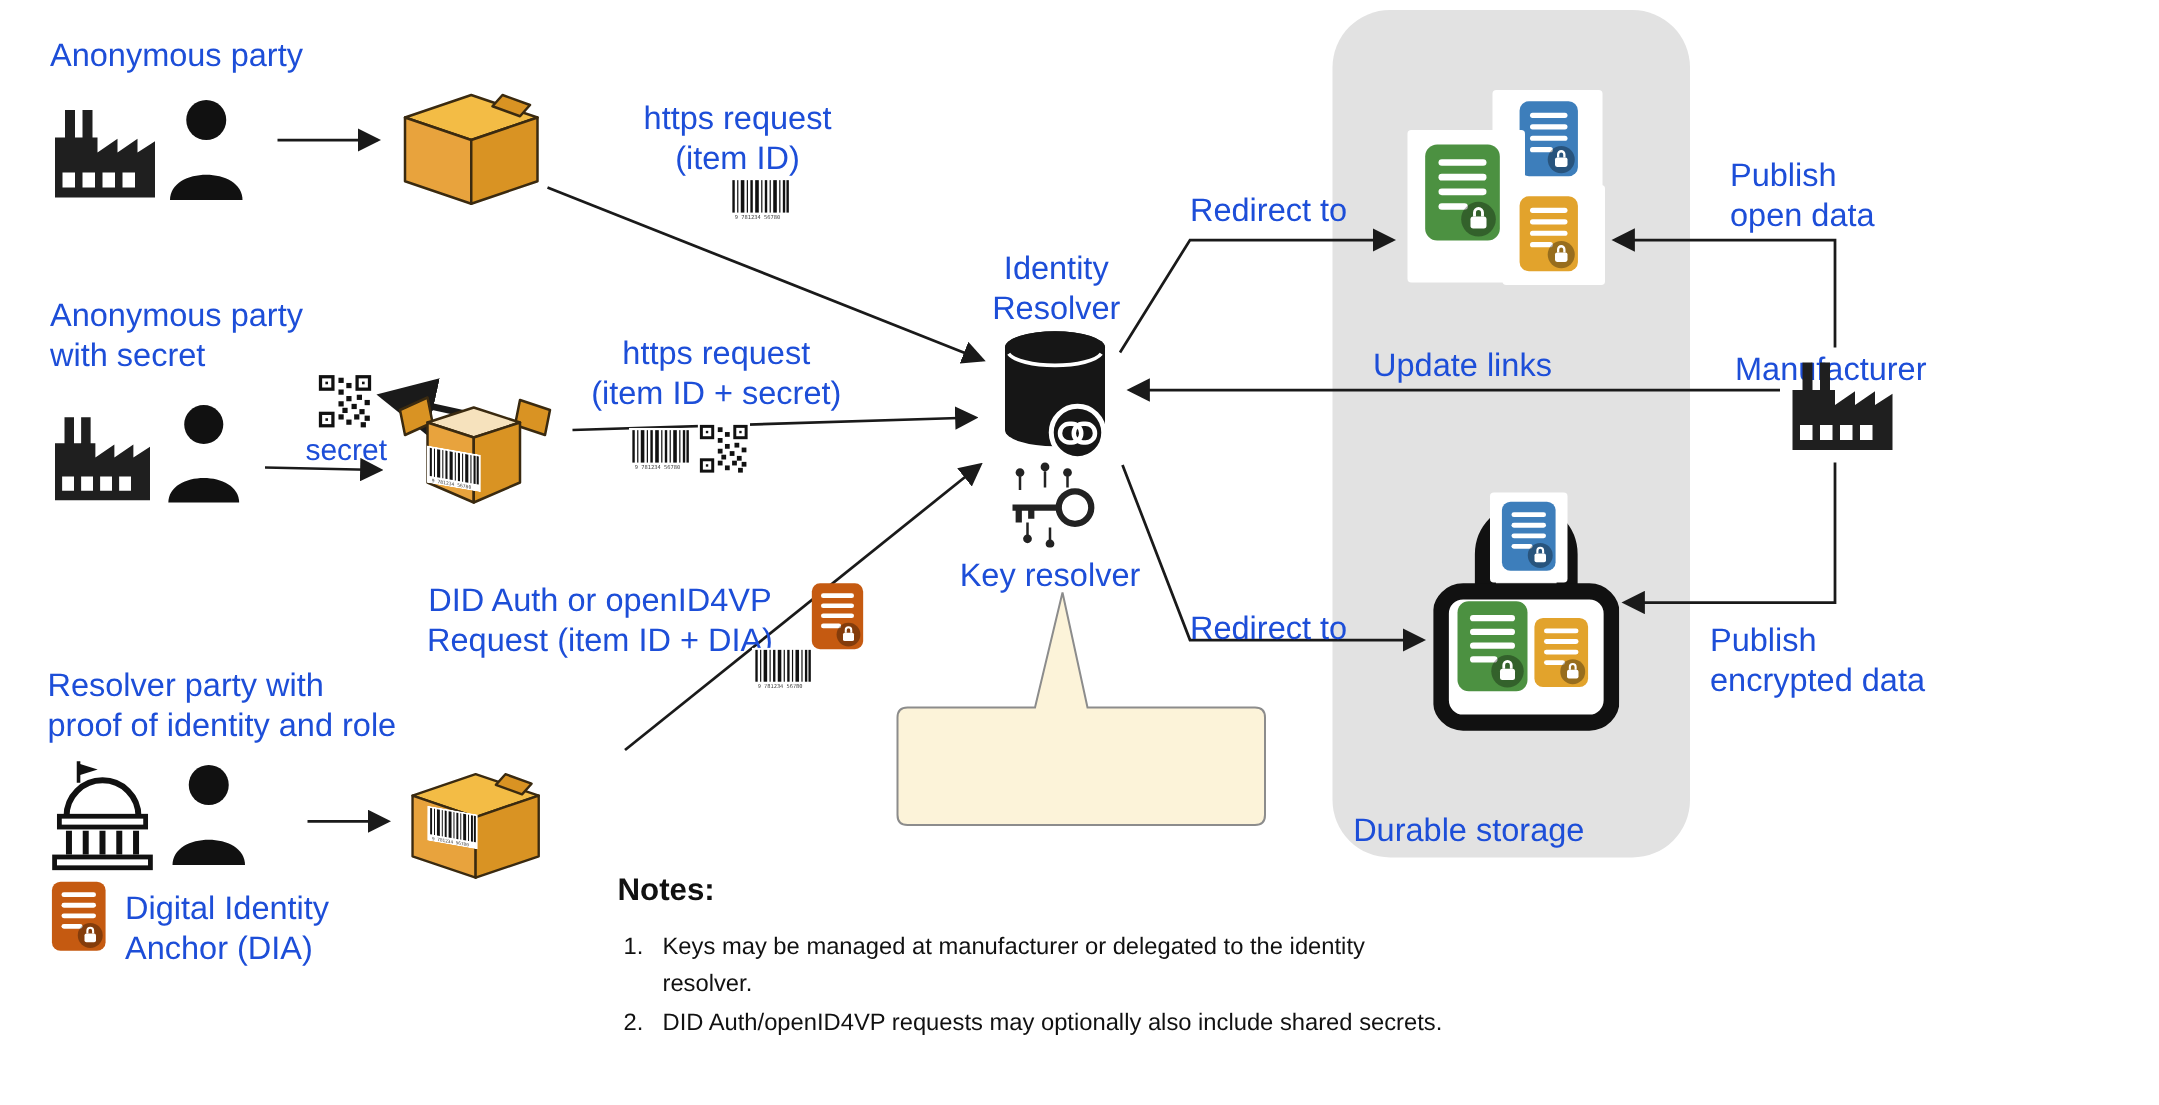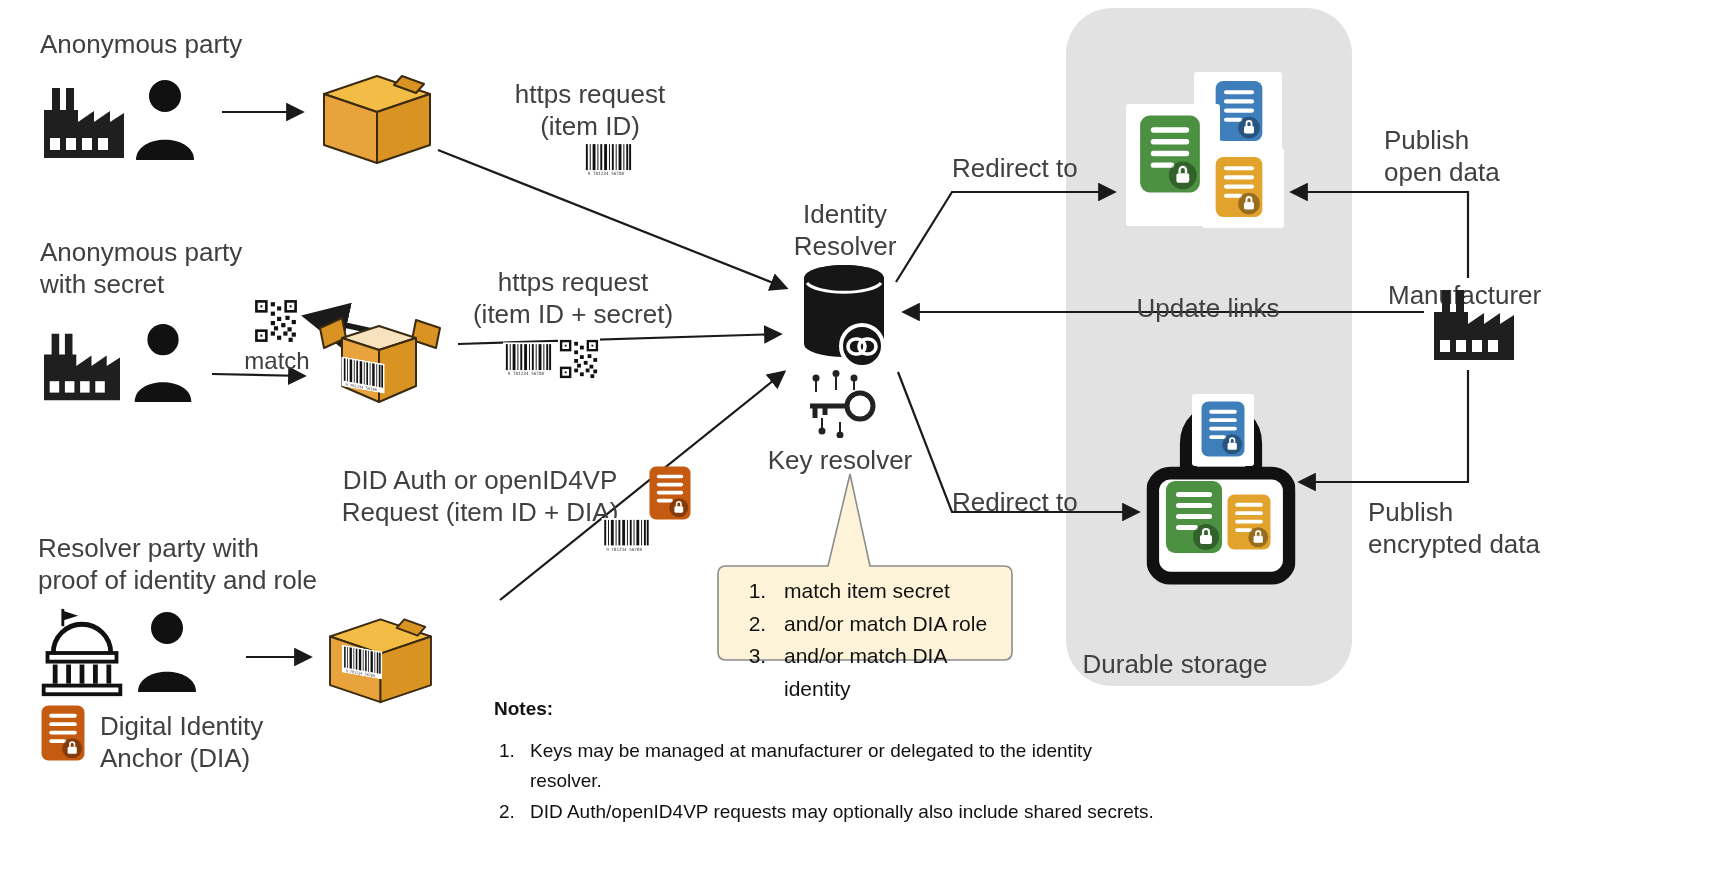--- a/index.html
+++ b/index.html
@@ -1,26 +1,26 @@
 <!DOCTYPE html>
 <html style="--ink: #1a1a1a; --box-amber: #E8A33D; --box-amber-dark: #D99323; --box-amber-top: #F3BC45; --box-inner: #F6E2BD; --doc-green: #4C9141; --doc-blue: #3D7EBB; --doc-yellow: #E2A32C; --doc-orange: #C55A11; --panel-gray: #E2E2E2; --callout-bg: #FCF3D9; --callout-border: #8C8C8C;"><head>
 <meta charset="utf-8">
 <style>
   * { margin:0; padding:0; box-sizing:border-box; }
   body { font-family:"Liberation Sans", sans-serif; background:#fff; color:#111; }
   #canvas { position:relative; width:1727px; height:884px; background:#fff; overflow:hidden; }
   .abs { position:absolute; }
-  .label { font-size:26px; line-height:1.24; color:#404040; white-space:pre-line; }
+  .label { font-size:26px; line-height:1.24; color:#1d4ed8; white-space:pre-line; }
   .small { font-size:24px; }
   .center { text-align:center; }
   .panel { background:var(--panel-gray); border-radius:46px; }
   .card { background:#fff; border-radius:3px; }
   .callout-list { font-size:21px; line-height:1.55; padding-left:30px; }
   .callout-list li { padding-left:12px; }
-  .notes-title { font-size:19px; font-weight:bold; }
+  .notes-title { font-size:25px; font-weight:bold; }
   .notes-list { font-size:19px; line-height:1.6; padding-left:26px; margin-top:16px; }
   .notes-list li { padding-left:10px; }
   ol { margin:0; }
   .c-green  { color:var(--doc-green); }
   .c-blue   { color:var(--doc-blue); }
   .c-yellow { color:var(--doc-yellow); }
   .c-orange { color:var(--doc-orange); }
   svg { display:block; }
 </style>
 </head>
@@ -222,21 +222,21 @@
 with secret</div>
   <svg class="abs" style="left:38px; top:328px;" width="88" height="76" viewBox="0 0 92 80">
       <use href="#sym-factory"></use>
     </svg>
   <svg class="abs" style="left:130px; top:322px;" width="66" height="84" viewBox="0 0 66 86">
       <use href="#sym-person"></use>
     </svg>
   <svg class="abs" style="left:253px; top:298px;" width="46" height="46" viewBox="0 0 44 44">
       <use href="#sym-qr"></use>
     </svg>
-  <div class="abs label small center" style="left:240px; top:346px; width:74px;">match</div>
+  <div class="abs label small center" style="left:240px; top:346px; width:74px;">secret</div>
   <svg class="abs" style="left:312px; top:298px;" width="135" height="112" viewBox="0 0 135 112">
       <use href="#sym-openbox"></use>
     </svg>
   <svg class="abs" style="left:340px; top:360px; transform:skewY(10deg);" width="46" height="30" viewBox="0 0 52 36">
       <use href="#sym-barcode"></use>
     </svg>
   <div class="abs label center" style="left:468px; top:266px; width:210px;">https request
 (item ID + secret)</div>
   <svg class="abs" style="left:503px; top:342px;" width="50" height="35" viewBox="0 0 52 36">
       <use href="#sym-barcode"></use>
@@ -277,43 +277,38 @@
   <div class="abs label" style="left:100px; top:710px;">Digital Identity
 Anchor (DIA)</div>
   <svg class="abs" style="left:798px; top:262px;" width="92" height="108" viewBox="0 0 92 108">
       <use href="#sym-db"></use>
     </svg>
   <svg class="abs" style="left:798px; top:368px;" width="86" height="70" viewBox="0 0 86 70">
       <use href="#sym-key"></use>
     </svg>
   <div class="abs label center" style="left:758px; top:444px; width:164px;">Key resolver</div>
 
-  <ol class="abs callout-list" style="left:742px; top:575px; width:260px;">
-    <li>match item secret</li>
-    <li>and/or match DIA role</li>
-    <li>and/or match DIA identity</li>
-  </ol>
 
   <div class="abs label" style="left:952px; top:152px;">Redirect to</div>
   <div class="abs label" style="left:952px; top:486px;">Redirect to</div>
 
   <div class="abs card" style="left:1194px; top:72px; width:88px; height:80px;"></div>
   <svg class="abs c-blue" style="left:1214px; top:78px;" width="50" height="66" viewBox="0 0 60 76">
       <use href="#sym-doc"></use>
     </svg>
   <div class="abs card" style="left:1126px; top:104px; width:94px; height:122px;"></div>
   <svg class="abs c-green" style="left:1138px; top:112px;" width="64" height="84" viewBox="0 0 60 76">
       <use href="#sym-doc"></use>
     </svg>
   <div class="abs card" style="left:1202px; top:148px; width:82px; height:80px;"></div>
   <svg class="abs c-yellow" style="left:1214px; top:154px;" width="50" height="66" viewBox="0 0 60 76">
       <use href="#sym-doc"></use>
     </svg>
 
-  <div class="abs label center" style="left:1118px; top:276px; width:180px;margin-top:16px;">Update links</div>
+  <div class="abs label center" style="left:1080px; top:276px; width:180px;">Update links</div>
 
   <svg class="abs" style="left:1146px; top:378px;" width="150" height="208" viewBox="0 0 150 210">
       <use href="#sym-padlock"></use>
     </svg>
   <div class="abs card" style="left:1192px; top:394px; width:62px; height:72px;"></div>
   <svg class="abs c-blue" style="left:1200px; top:398px;" width="46" height="62" viewBox="0 0 60 76">
       <use href="#sym-doc"></use>
     </svg>
   <svg class="abs c-green" style="left:1164px; top:478px;" width="60" height="78" viewBox="0 0 60 76">
       <use href="#sym-doc"></use>

